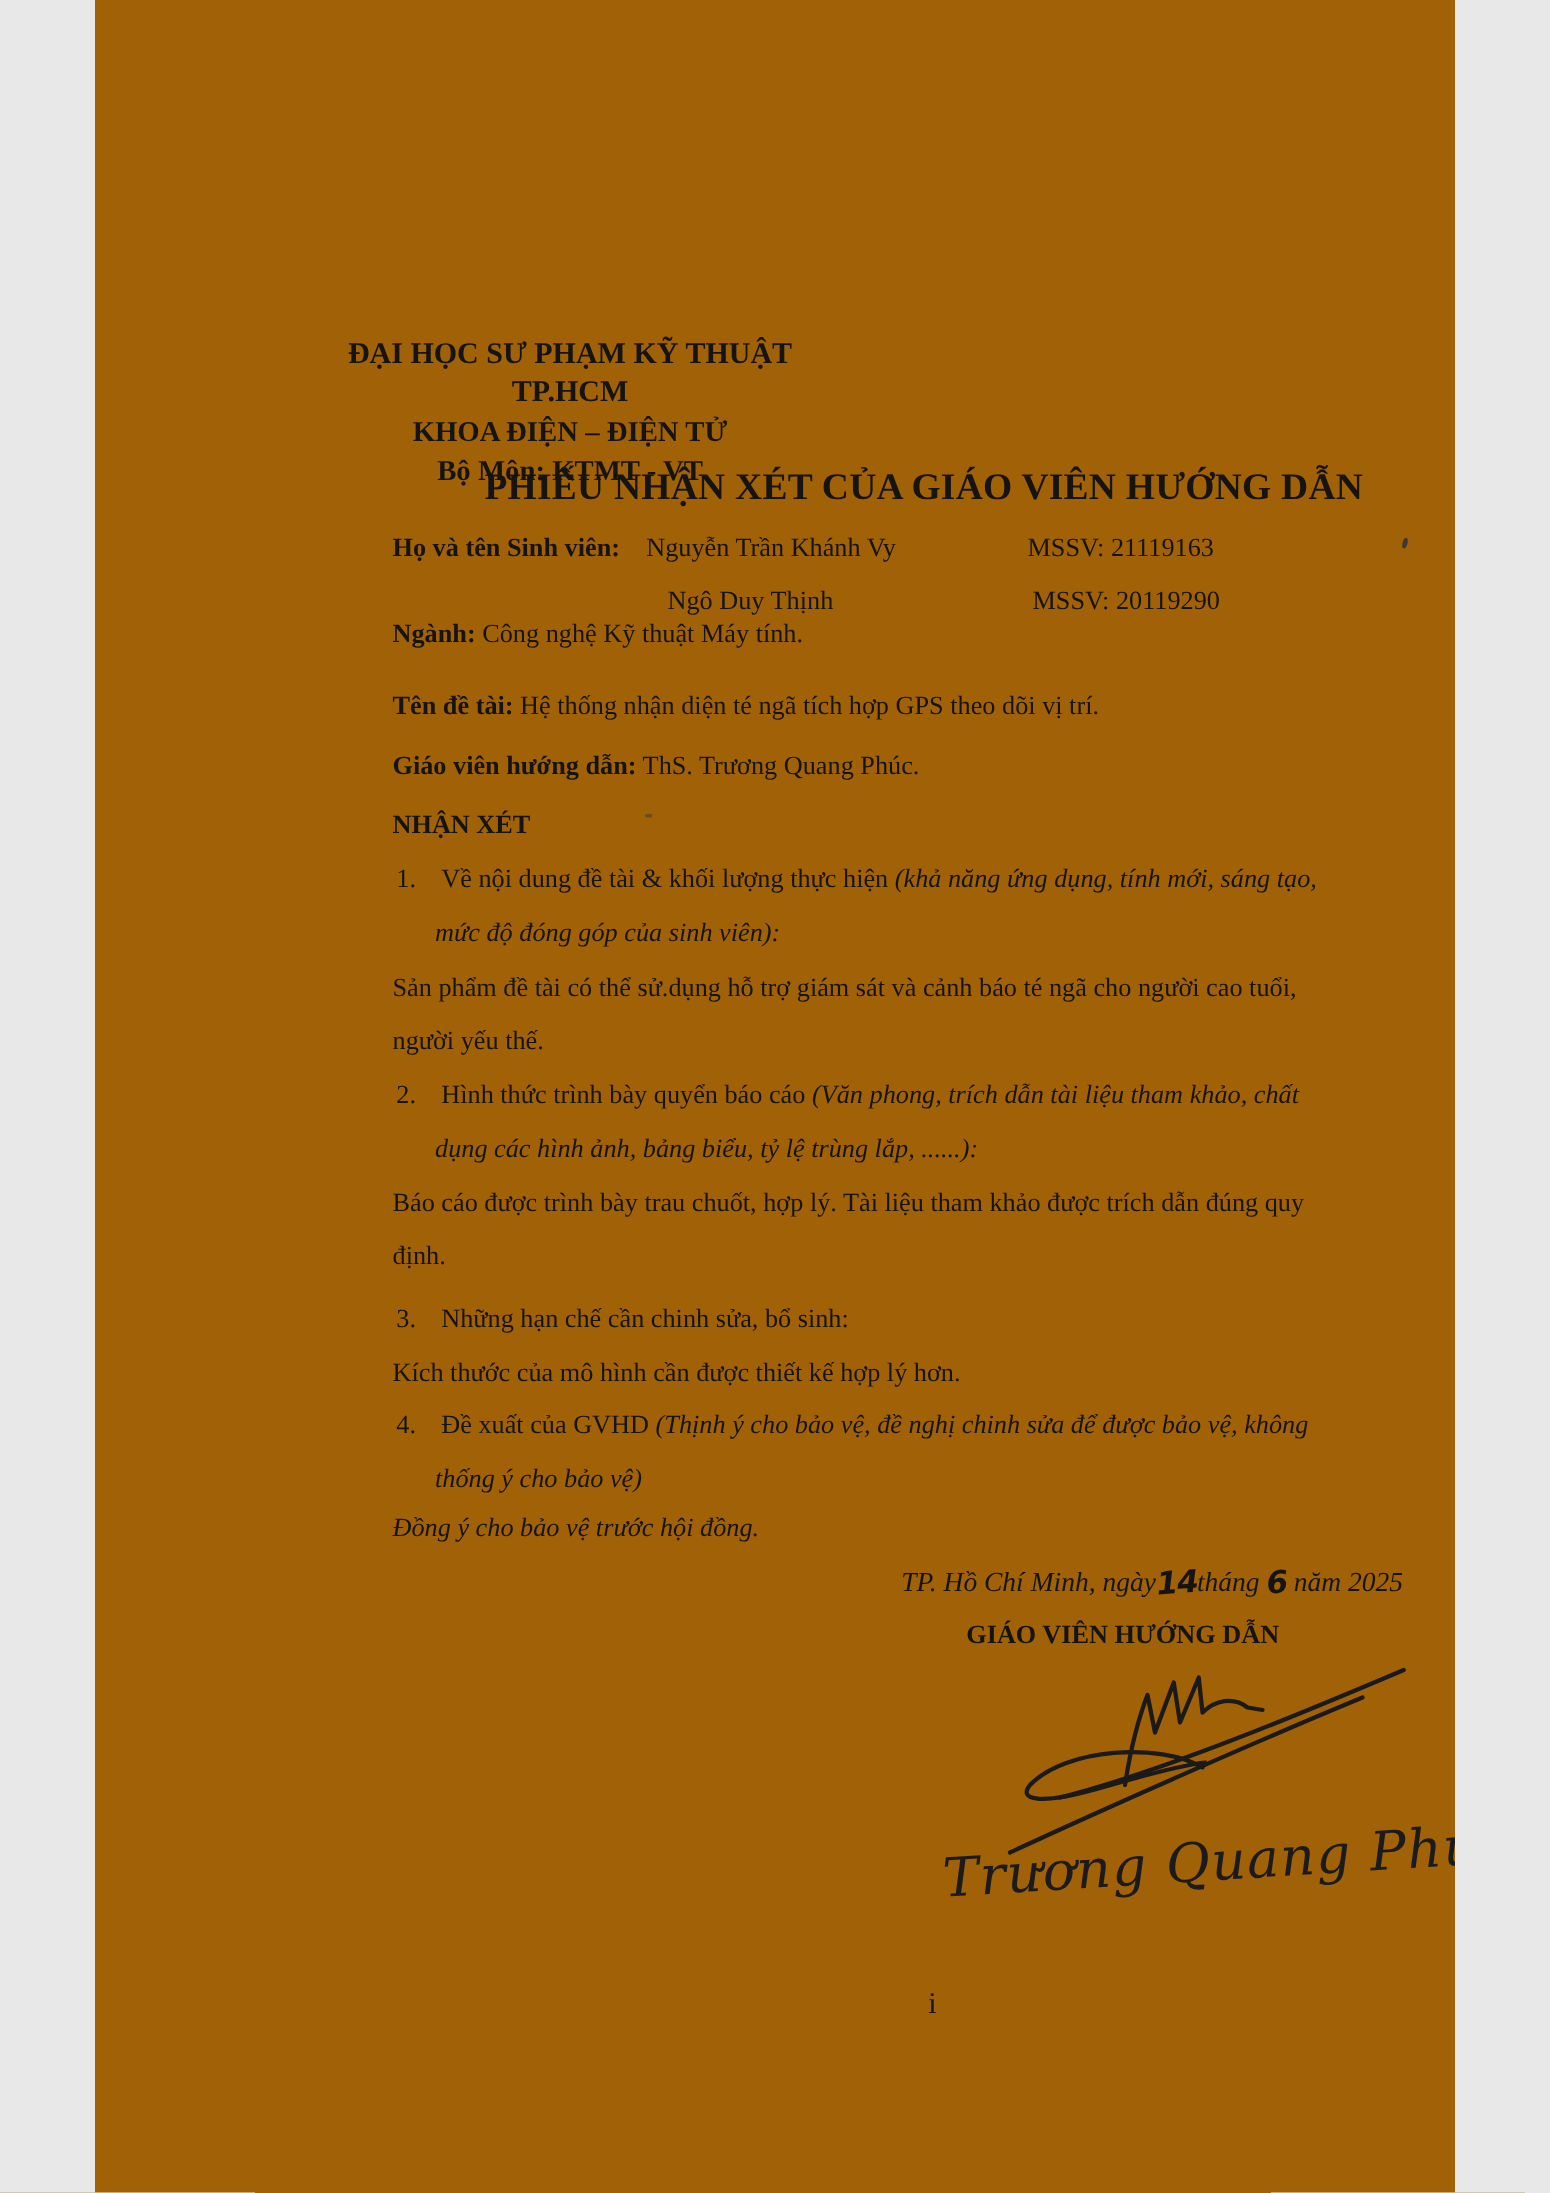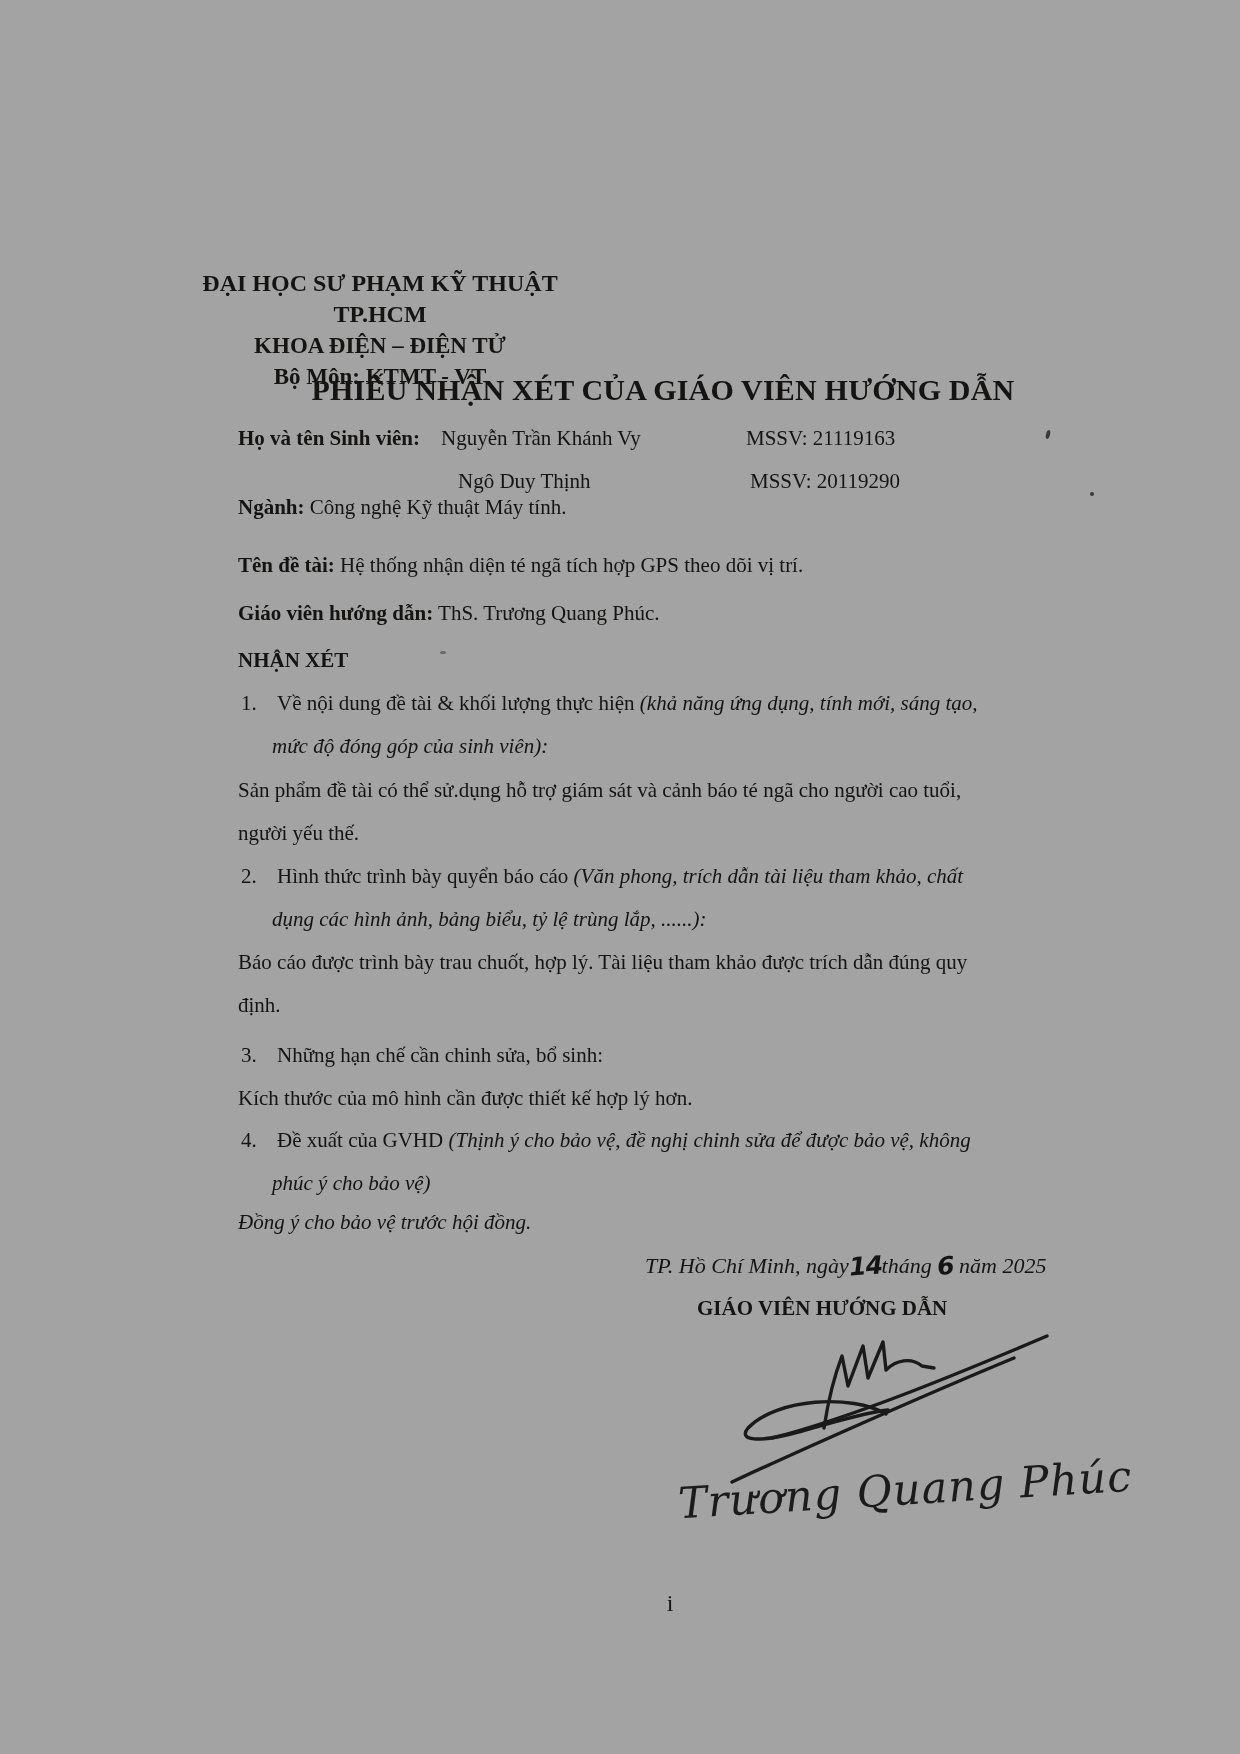--- a/index.html
+++ b/index.html
@@ -1,20 +1,20 @@
 <!DOCTYPE html>
 <html><head>
 <meta charset="utf-8">
 <style>
   html,body{margin:0;padding:0;background:#e8e8e8;}
   .page{
     position:relative;
-    width:1240px;height:1754px;
+    width:1088px;height:1754px;
     margin:0 auto;
-    background:#a3a3a3;
+    background:#a16207;
     font-family:"Liberation Serif","DejaVu Serif",serif;
     color:#151413;
     overflow:hidden;
   }
   .line{
     position:absolute;
     white-space:nowrap;
     font-size:21px;
     line-height:1;
     transform:translateY(-50%);
@@ -99,21 +99,21 @@
 
   <div class="line" style="left:241px;top:876px;"><span class="num">2.</span><span>Hình thức trình bày quyển báo cáo </span><span class="i">(Văn phong, trích dẫn tài liệu tham khảo, chất</span></div>
   <div class="line i" style="left:272px;top:919px;">dụng các hình ảnh, bảng biểu, tỷ lệ trùng lắp, ......):</div>
   <div class="line" style="left:238px;top:962px;">Báo cáo được trình bày trau chuốt, hợp lý. Tài liệu tham khảo được trích dẫn đúng quy</div>
   <div class="line" style="left:238px;top:1005px;">định.</div>
 
   <div class="line" style="left:241px;top:1055px;"><span class="num">3.</span><span>Những hạn chế cần chinh sửa, bổ sinh:</span></div>
   <div class="line" style="left:238px;top:1098px;">Kích thước của mô hình cần được thiết kế hợp lý hơn.</div>
 
   <div class="line" style="left:241px;top:1140px;"><span class="num">4.</span><span>Đề xuất của GVHD </span><span class="i">(Thịnh ý cho bảo vệ, đề nghị chinh sửa để được bảo vệ, không</span></div>
-  <div class="line i" style="left:272px;top:1183px;">phúc ý cho bảo vệ)</div>
+  <div class="line i" style="left:272px;top:1183px;">thống ý cho bảo vệ)</div>
   <div class="line" style="left:238px;top:1222px;font-style:italic;">Đồng ý cho bảo vệ trước hội đồng.</div>
 
   <div class="line i" style="left:645px;top:1264px;font-size:22px;"><span>TP. Hồ Chí Minh, ngày</span><span class="handwrite">14</span><span>tháng</span>&nbsp;<span class="handwrite">6</span>&nbsp;<span>năm 2025</span></div>
 
   <div class="line b" style="left:697px;top:1308px;">GIÁO VIÊN HƯỚNG DẪN</div>
 
   <svg class="sig" width="336" height="170" viewBox="0 0 336 170">
     <g fill="none" stroke="#1a1a1a" stroke-width="3.4" stroke-linecap="round" stroke-linejoin="round">
       <path d="M10,160 C70,132 200,74 292,36"></path>
       <path d="M50,116 C130,96 245,48 325,14"></path>

